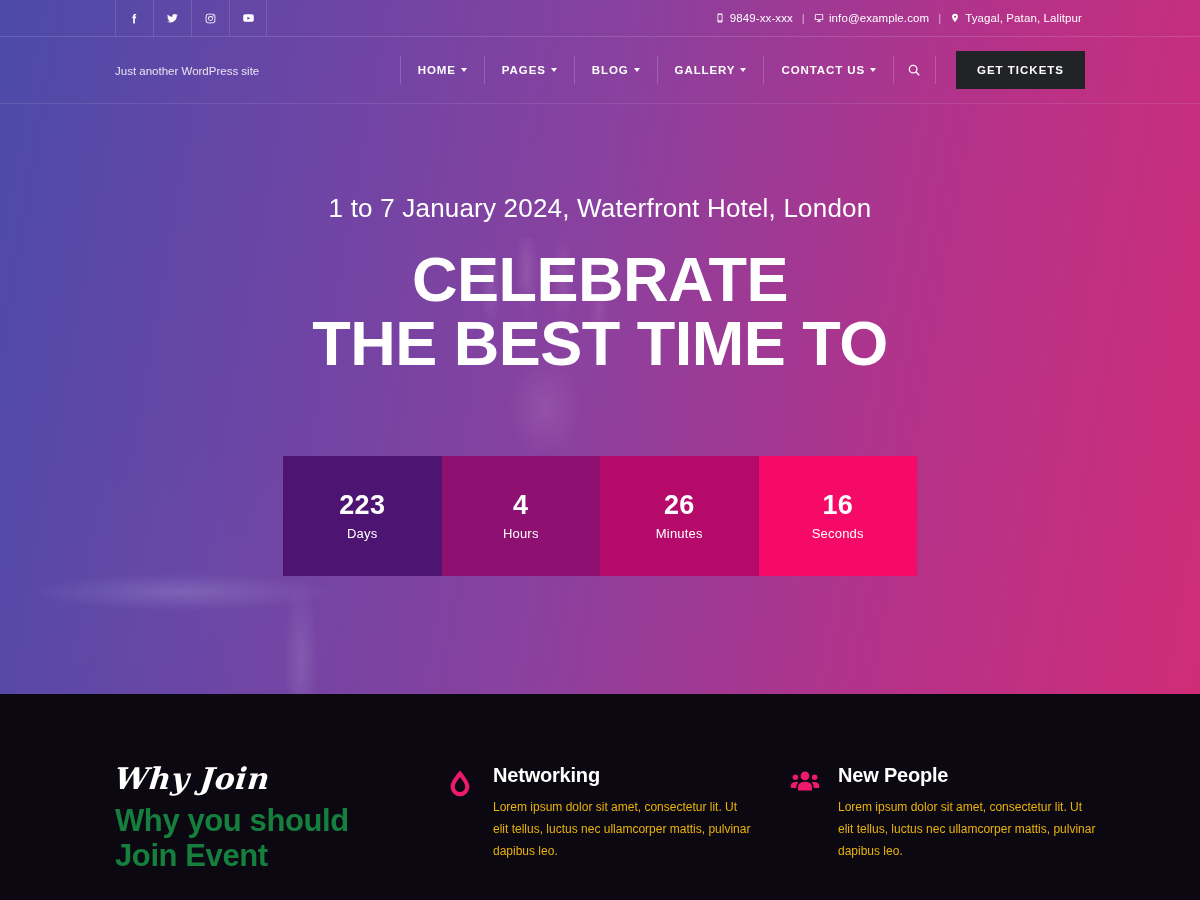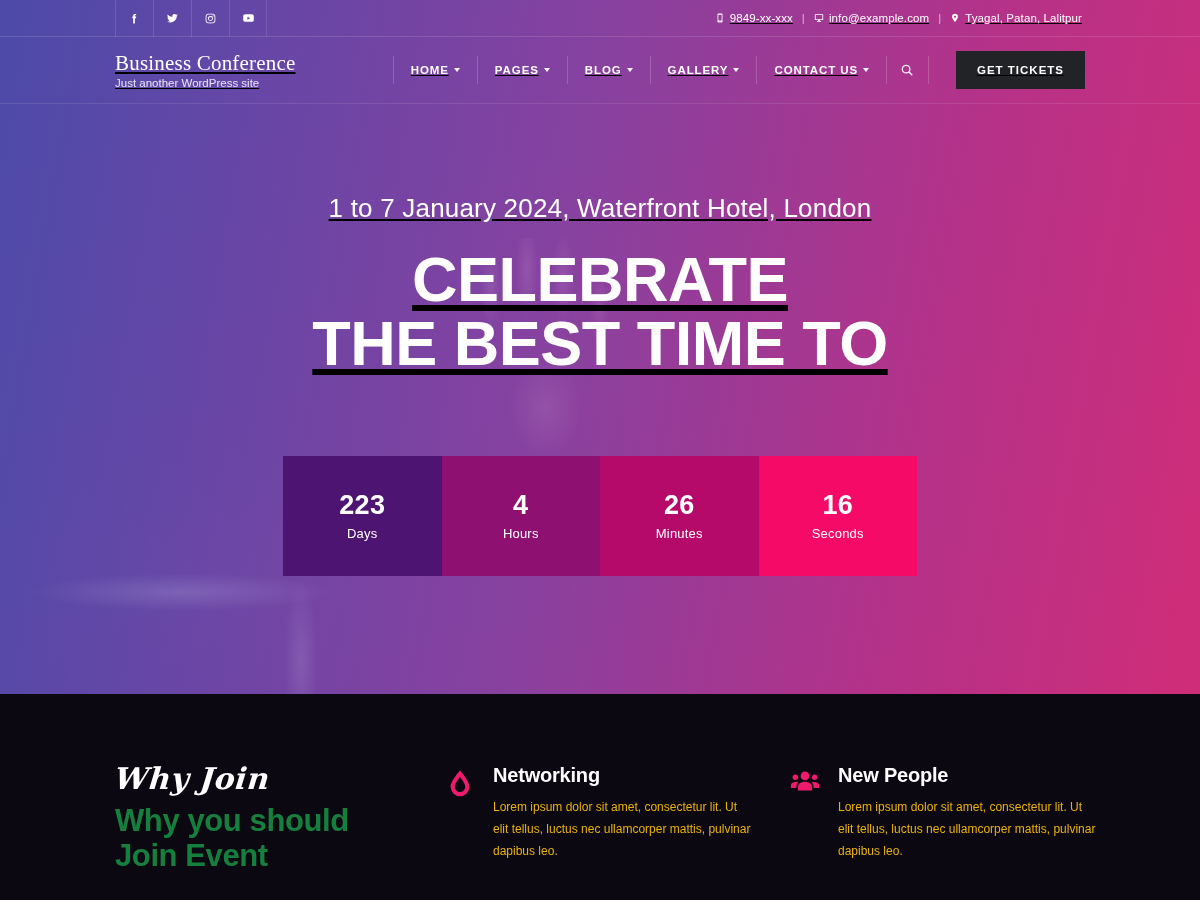--- a/index.html
+++ b/index.html
@@ -20,21 +20,20 @@
         rgba(104,70,166,0.93) 22%,
         rgba(140,64,158,0.92) 48%,
         rgba(184,49,136,0.93) 74%,
         rgba(214,43,117,0.94) 100%),
       radial-gradient(ellipse 300px 200px at 18% 84%, rgba(190,195,235,0.22), transparent 70%),
       radial-gradient(ellipse 180px 260px at 44% 46%, rgba(210,180,225,0.13), transparent 72%),
       radial-gradient(ellipse 120px 300px at 52% 52%, rgba(215,185,225,0.10), transparent 70%),
       radial-gradient(ellipse 90px 90px at 66% 76%, rgba(235,130,175,0.13), transparent 70%),
       #6b46a6;
     overflow:hidden;
-    text-decoration:underline;
   }
   
   .bg-hand {
     position:absolute; left:470px; top:238px;
     width:150px; height:230px;
     background:
       radial-gradient(ellipse 16px 60px at 14% 22%, rgba(235,200,235,0.13), transparent 66%),
       radial-gradient(ellipse 17px 72px at 38% 14%, rgba(235,200,235,0.14), transparent 66%),
       radial-gradient(ellipse 17px 70px at 62% 18%, rgba(235,200,235,0.12), transparent 66%),
       radial-gradient(ellipse 15px 56px at 86% 30%, rgba(235,200,235,0.10), transparent 66%),
@@ -96,21 +95,21 @@
     border-right:1px solid rgba(255,255,255,0.18);
   }
   .nav-item:first-child { border-left:1px solid rgba(255,255,255,0.18); }
   .caret { width:0;height:0;border-left:3.5px solid transparent;border-right:3.5px solid transparent;border-top:4px solid #fff; }
   .search-btn {
     width:42px; height:28px; display:flex; align-items:center; justify-content:center;
     cursor:pointer; border-right:1px solid rgba(255,255,255,0.18);
   }
   .search-btn svg { width:14px; height:14px; fill:none; stroke:#fff; stroke-width:2.2; }
   .tickets-btn {
-    margin-left:27px; background:#222326; color:#fff;
+    margin-left:20px; background:#222326; color:#fff;
     font-size:11.5px; font-weight:bold; letter-spacing:1px;
     padding:13px 21px; cursor:pointer;
   }
 
   
   .hero-content { position:relative; z-index:4; text-align:center; padding-top:89px; }
   .hero-sub {
     font-size:26px; color:#fff; font-weight:400; letter-spacing:.2px;
   }
   .hero-title {
@@ -212,21 +211,20 @@
         <svg viewBox="0 0 24 24">
             <path d="M12 2a7 7 0 0 0-7 7c0 5.2 7 13 7 13s7-7.8 7-13a7 7 0 0 0-7-7zm0 9.5a2.5 2.5 0 1 1 0-5 2.5 2.5 0 0 1 0 5z"></path>
           </svg>
         <span>Tyagal, Patan, Lalitpur</span>
       </span>
     </div>
   </div>
 
   <div class="header">
     <div class="brand">
-      <div class="brand-title">Business Conference</div>
       <div class="brand-tag">Just another WordPress site</div>
     </div>
 
     <div class="nav">
       <div class="nav-item">
         <span>HOME</span>
         <span class="caret"></span>
       </div>
       <div class="nav-item">
         <span>PAGES</span>

